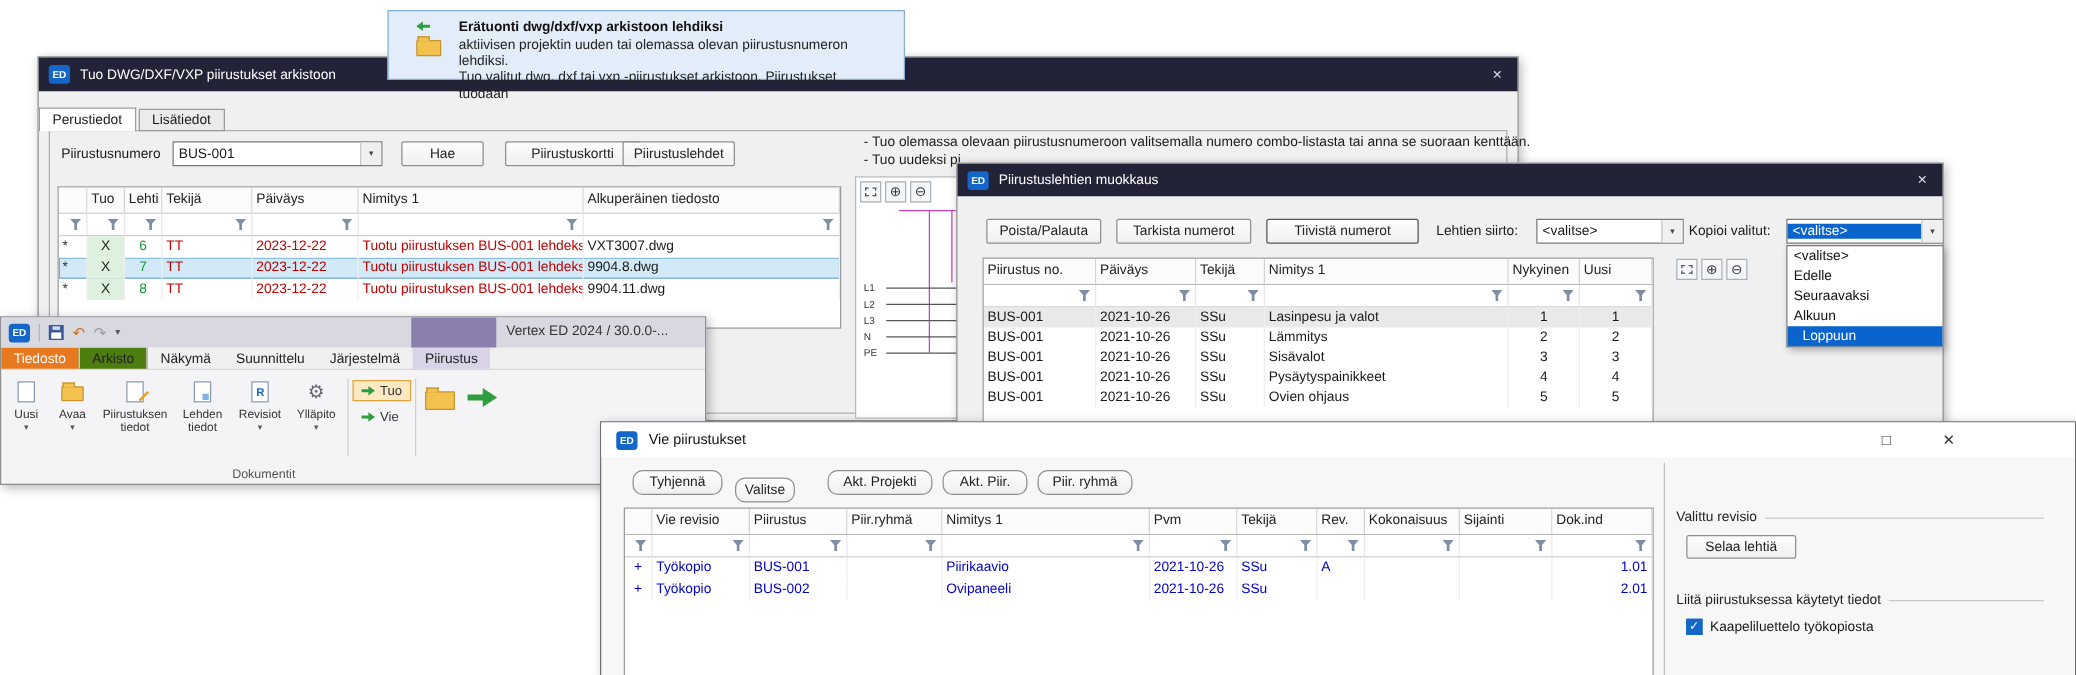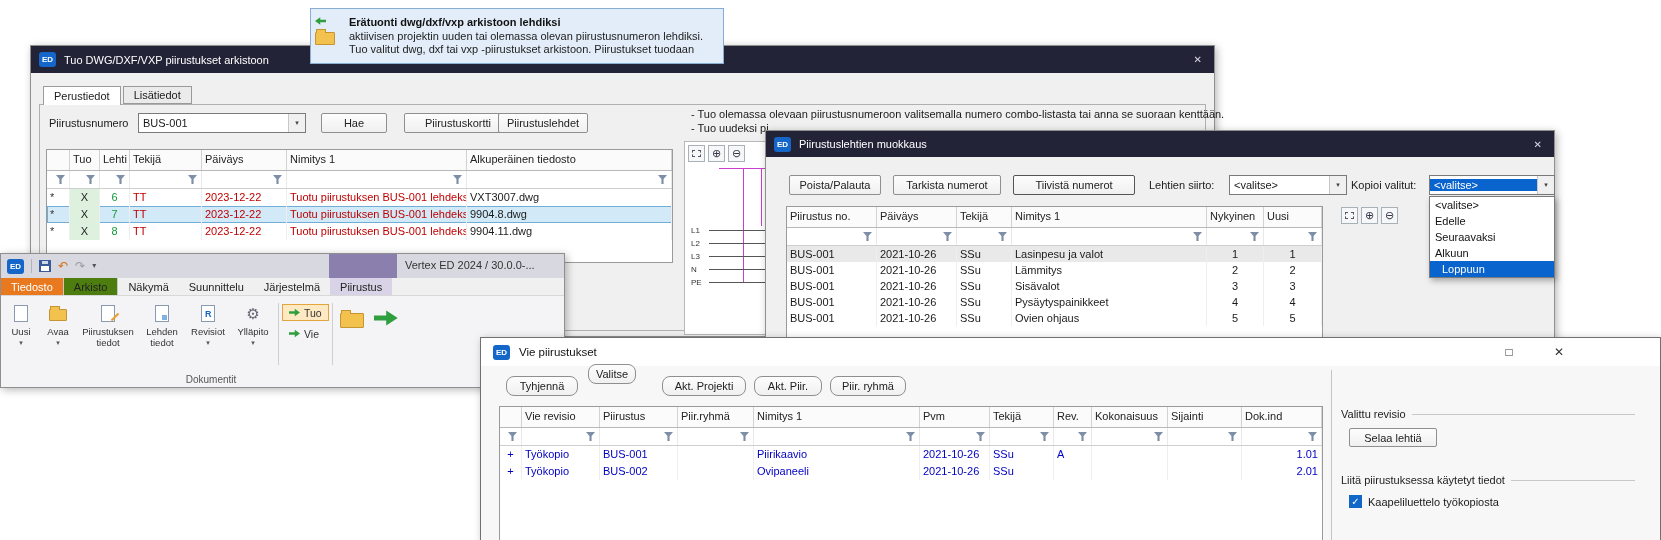--- a/index.html
+++ b/index.html
@@ -82,21 +82,21 @@
   .qglyph { font-size:12px; line-height:12px; }
   .qdiv { width:1px; height:14px; background:#b2b2bc; }
   .icon-floppy { width:12px; height:12px; background:#3a5a9a; position:relative; display:inline-block; }
   .icon-floppy:before { content:""; position:absolute; left:2px; right:2px; bottom:1px; height:5px; background:#fff; }
   .icon-floppy:after { content:""; position:absolute; left:3px; right:3px; top:1px; height:3px; background:#cfd8ea; }
 
   .ddlist { position:absolute; background:#fff; border:1px solid #7a7a7a; box-shadow:2px 3px 6px rgba(0,0,0,.3); z-index:7; }
   .dditem { height:16px; line-height:16px; padding:0 5px; font-size:11px; color:#111; white-space:nowrap; }
   .dditem.sel { background:#0a64ce; color:#fff;padding-left:12px; }
 
-  .tooltip { position:absolute; background:#e2edf9; border:1px solid #88aed4; display:flex; gap:10px; padding:7px 2px; }
+  .tooltip { position:absolute; background:#e2edf9; border:1px solid #88aed4; display:flex; gap:10px; padding:7px 20px; }
   .ttitle { font-weight:bold; font-size:11px; margin-bottom:2px; color:#111; }
   .tbody { font-size:11px; line-height:13px; color:#222; }
   .ticon { position:relative; width:26px; flex:0 0 auto; }
   .ticon .garrow { position:absolute; left:2px; top:0; }
   .ticon .ifolder { position:absolute; left:2px; top:12px; width:20px; height:13px; }
 
   .grp { position:absolute; display:flex; align-items:center; gap:6px; font-size:11px; color:#222; }
   .gline { flex:1; height:1px; background:#c8c8c8; }
   .cb { width:13px; height:13px; background:#1266c8; border:1px solid #1266c8; color:#fff; font-size:10px; line-height:12px; text-align:center; display:inline-block; }
   .wc { position:absolute; top:5px; width:32px; height:18px; display:flex; align-items:center; justify-content:center; font-size:12px; color:#333; }
@@ -105,21 +105,21 @@
 <body>
 
 <div class="page">
 
   <div class="win" style="left:30px;top:45px;width:1185px;height:292px;z-index:1">
     <div class="titlebar" style="height:27px">
       <span class="ed-badge">ED</span>
       <span class="ttext">Tuo DWG/DXF/VXP piirustukset arkistoon</span>
       <span class="tclose">✕</span>
     </div>
-    <div style="position:absolute;left:12px;top:40px;display:flex;z-index:2">
+    <div style="position:absolute;left:0;top:40px;display:flex;align-items:flex-end;z-index:2">
       <div class="tab active">Perustiedot</div>
       <div class="tab">Lisätiedot</div>
     </div>
     <div style="position:absolute;left:8px;right:8px;top:58px;bottom:5px;border:1px solid #b0b0b0;background:#f0f0f0"></div>
 
     <div style="position:absolute;left:18px;top:71px;z-index:2">Piirustusnumero</div>
     <div class="combo" style="position:absolute;left:107px;top:67px;width:168px;z-index:2">
       <span class="val">BUS-001</span>
       <span class="arrow">▾</span>
     </div>
@@ -424,21 +424,21 @@
   </div>
 
   <div class="win" style="left:480px;top:337px;width:1181px;height:205px;z-index:4;background:#f7f7f7;border-color:#707070">
     <div style="height:28px;background:#fff;display:flex;align-items:center;gap:9px;padding:0 12px;position:relative">
       <span class="ed-badge">ED</span>
       <span style="font-size:11.5px;color:#111">Vie piirustukset</span>
       <span class="wc" style="left:1012px">□</span>
       <span class="wc" style="left:1062px">✕</span>
     </div>
     <div class="btn btn4" style="position:absolute;left:25px;top:38px;width:72px">Tyhjennä</div>
-    <div class="btn btn4" style="position:absolute;left:107px;top:26px;width:48px">Valitse</div>
+    <div class="btn btn4" style="position:absolute;left:107px;top:44px;width:48px">Valitse</div>
     <div class="btn btn4" style="position:absolute;left:181px;top:38px;width:84px">Akt. Projekti</div>
     <div class="btn btn4" style="position:absolute;left:273px;top:38px;width:68px">Akt. Piir.</div>
     <div class="btn btn4" style="position:absolute;left:349px;top:38px;width:76px">Piir. ryhmä</div>
 
     <div class="tbl" style="left:18px;top:68px;width:824px;height:135px">
       <div class="trow hrow">
         <div class="hcell cw22"></div>
         <div class="hcell cw78">Vie revisio</div>
         <div class="hcell cw78">Piirustus</div>
         <div class="hcell cw76">Piir.ryhmä</div>

